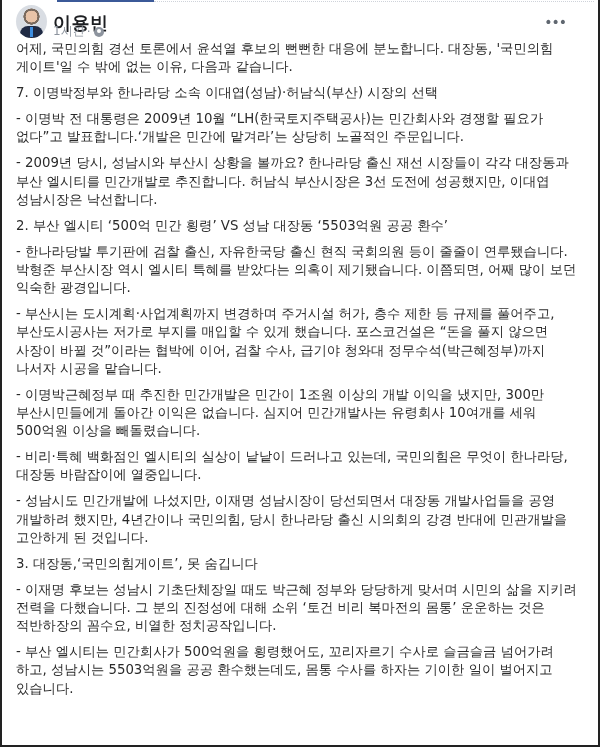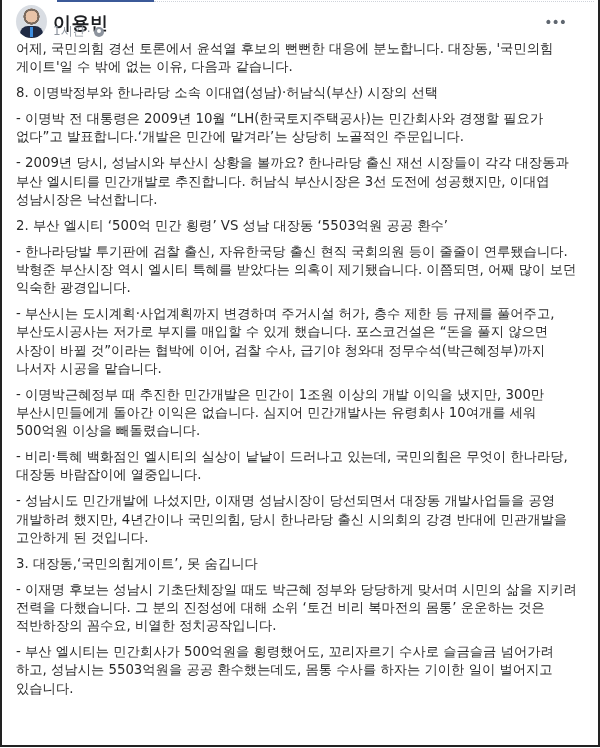--- a/index.html
+++ b/index.html
@@ -40,21 +40,21 @@
     <div class="meta">
       <span>1시간</span>
       <span>·</span>
       <span class="globe"></span>
     </div>
     <div class="more">•••</div>
   </div>
 
   <div class="body">
     <p>어제, 국민의힘 경선 토론에서 윤석열 후보의 뻔뻔한 대응에 분노합니다. 대장동, '국민의힘 게이트'일 수 밖에 없는 이유, 다음과 같습니다.</p>
-    <p>8. 이명박정부와 한나라당 소속 이대엽(성남)·허남식(부산) 시장의 선택</p>
+    <p>7. 이명박정부와 한나라당 소속 이대엽(성남)·허남식(부산) 시장의 선택</p>
     <p>- 이명박 전 대통령은 2009년 10월 “LH(한국토지주택공사)는 민간회사와 경쟁할 필요가 없다”고 발표합니다.‘개발은 민간에 맡겨라’는 상당히 노골적인 주문입니다.</p>
     <p>- 2009년 당시, 성남시와 부산시 상황을 볼까요? 한나라당 출신 재선 시장들이 각각 대장동과 부산 엘시티를 민간개발로 추진합니다. 허남식 부산시장은 3선 도전에 성공했지만, 이대엽 성남시장은 낙선합니다.</p>
     <p>2. 부산 엘시티 ‘500억 민간 횡령’ VS 성남 대장동 ‘5503억원 공공 환수’</p>
     <p>- 한나라당발 투기판에 검찰 출신, 자유한국당 출신 현직 국회의원 등이 줄줄이 연루됐습니다. 박형준 부산시장 역시 엘시티 특혜를 받았다는 의혹이 제기됐습니다. 이쯤되면, 어째 많이 보던 익숙한 광경입니다.</p>
     <p>- 부산시는 도시계획·사업계획까지 변경하며 주거시설 허가, 층수 제한 등 규제를 풀어주고, 부산도시공사는 저가로 부지를 매입할 수 있게 했습니다.  포스코건설은 “돈을 풀지 않으면 사장이 바뀔 것”이라는 협박에 이어, 검찰 수사, 급기야 청와대 정무수석(박근혜정부)까지 나서자 시공을 맡습니다.</p>
     <p>- 이명박근혜정부 때 추진한 민간개발은 민간이 1조원 이상의 개발 이익을 냈지만, 300만 부산시민들에게 돌아간 이익은 없습니다. 심지어 민간개발사는 유령회사 10여개를 세워 500억원 이상을 빼돌렸습니다.</p>
     <p>- 비리·특혜 백화점인 엘시티의 실상이 낱낱이 드러나고 있는데, 국민의힘은 무엇이 한나라당, 대장동 바람잡이에 열중입니다.</p>
     <p>- 성남시도 민간개발에 나섰지만, 이재명 성남시장이 당선되면서 대장동 개발사업들을 공영 개발하려 했지만, 4년간이나 국민의힘, 당시 한나라당 출신 시의회의 강경 반대에 민관개발을 고안하게 된 것입니다.</p>
     <p>3. 대장동,‘국민의힘게이트’, 못 숨깁니다</p>
     <p>- 이재명 후보는 성남시 기초단체장일 때도 박근혜 정부와 당당하게 맞서며 시민의 삶을 지키려 전력을 다했습니다. 그 분의 진정성에 대해 소위 ‘토건 비리 복마전의 몸통’ 운운하는 것은 적반하장의 꼼수요, 비열한 정치공작입니다.</p>

